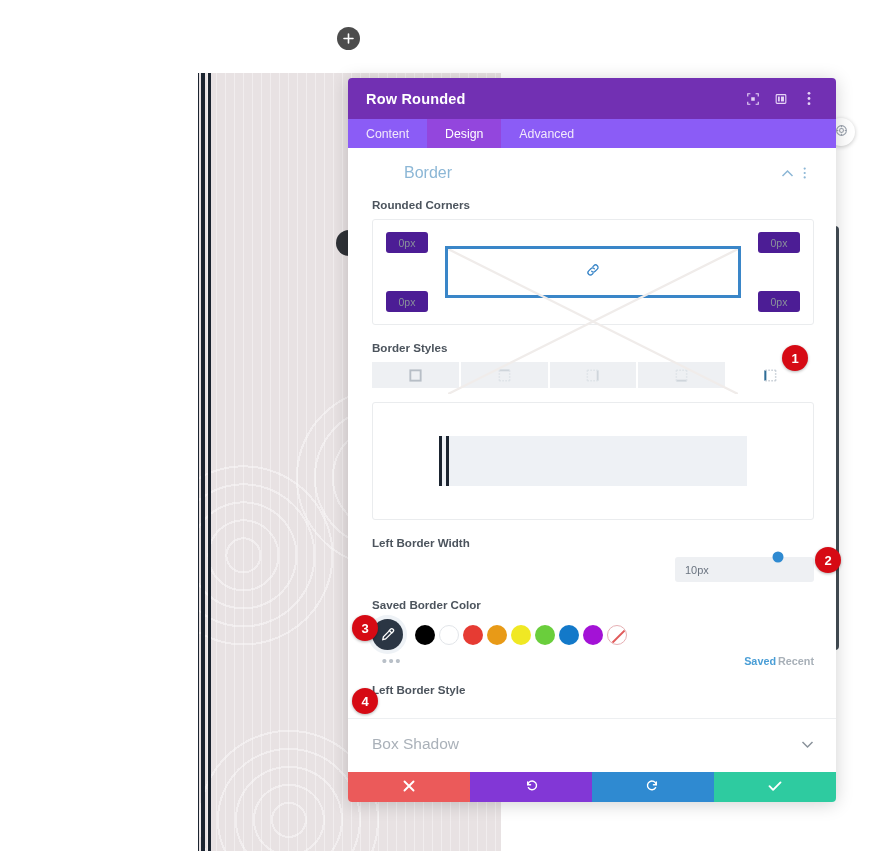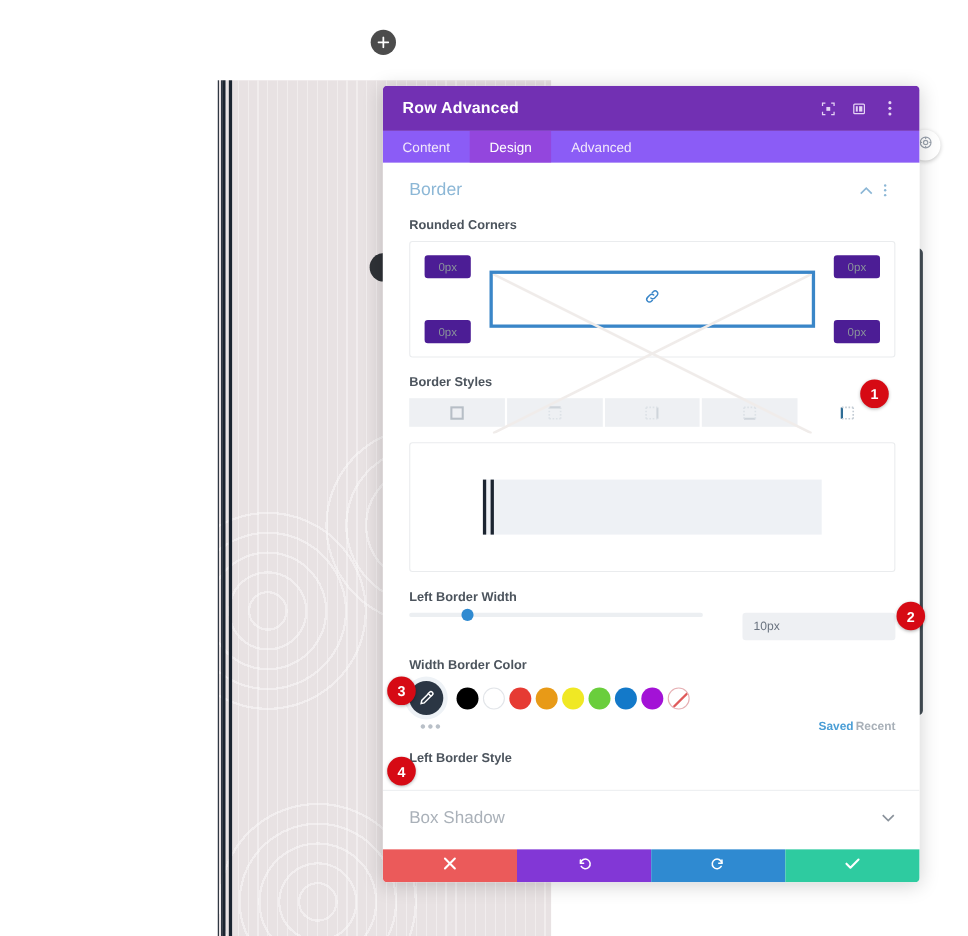--- a/index.html
+++ b/index.html
@@ -89,21 +89,21 @@
     display:flex;align-items:center;padding:0 18px;font-size:12.3px;color:#f2e9fb;
     cursor:pointer;font-weight:normal;
   }
   .tab.active{background:#9346dd;color:#ffffff;}
 
   #modal-body{
     flex:1;overflow:hidden;position:relative;background:#fff;
   }
 
   .section-head{
-    display:flex;align-items:center;padding:16px 22px 0 24px;
+    display:flex;align-items:center;padding:16px 22px 0 24px;margin-left:32px;
   }
   #section-title{flex:1;font-size:16px;color:#8cb7d6;font-weight:normal;}
   .sec-ctl{color:#8cb7d6;cursor:pointer;width:18px;display:flex;justify-content:center;}
 
   .field{padding:0 22px 0 24px;}
   .field-label{font-size:11.6px;color:#4c545d;font-weight:bold;margin:16px 0 8px;}
 
   
   #corner-box{
     border:1px solid #eaecee;border-radius:3px;background:#fff;
@@ -140,21 +140,21 @@
   #preview-box{
     border:1px solid #eaecee;border-radius:3px;background:#fff;height:116px;
     display:flex;align-items:center;justify-content:center;margin-top:2px;
   }
   #preview-inner{
     width:298px;height:50px;background:#eef1f5;
     border-left:10px double #1b2430;box-sizing:content-box;
   }
 
   
-  .slider-row{display:flex;align-items:flex-start;gap:0;}
+  .slider-row{display:flex;align-items:flex-end;gap:0;flex-direction:column;}
   #slider-track{
     position:relative;flex:1;height:4px;border-radius:2px;background:#eceff2;margin-right:36px;
     cursor:pointer;
   }
   #slider-knob{
     position:absolute;top:50%;left:20%;transform:translate(-50%,-50%);
     width:11px;height:11px;border-radius:50%;background:#2f8ad1;
   }
   #width-input{
     width:139px;height:25px;background:#eef0f3;border:none;border-radius:3px;
@@ -256,21 +256,21 @@
       </svg>
     </span>
   </div>
 
   <div id="panel-scrollbar"></div>
 </div>
 
 <div id="modal">
 
   <div id="modal-header">
-    <div id="modal-title">Row Advanced</div>
+    <div id="modal-title">Row Rounded</div>
 
     <div class="hdr-icon">
       <svg width="14" height="14" viewBox="0 0 16 16" fill="none" stroke="#e5d4f5" stroke-width="1.3">
         <path d="M2 5V2h3M11 2h3v3M14 11v3h-3M5 14H2v-3"></path>
         <rect x="6" y="6" width="4" height="4" fill="#e5d4f5" stroke="none"></rect>
       </svg>
     </div>
 
     <div class="hdr-icon">
       <svg width="14" height="14" viewBox="0 0 16 16" fill="none" stroke="#e5d4f5" stroke-width="1.3">
@@ -384,21 +384,21 @@
       <div class="field-label">Left Border Width</div>
       <div class="slider-row">
         <div id="slider-track">
           <div id="slider-knob"></div>
         </div>
         <input id="width-input" readonly="" value="10px" style="">
       </div>
     </div>
 
     <div class="field">
-      <div class="field-label">Width Border Color</div>
+      <div class="field-label">Saved Border Color</div>
       <div id="palette">
         <div id="picker-swatch">
           <svg width="15" height="15" viewBox="0 0 16 16" fill="none" stroke="#fff" stroke-width="1.4" stroke-linecap="round">
             <path d="M11.2 2.4a1.9 1.9 0 0 1 2.7 2.7l-1.3 1.3-2.7-2.7 1.3-1.3z"></path>
             <path d="M9.6 4.4L3.6 10.4 3 13.4l3-0.6 6-6"></path>
           </svg>
         </div>
         <div class="swatch" style="background:#000000"></div>
         <div class="swatch white"></div>
         <div class="swatch" style="background:#e63b33"></div>

